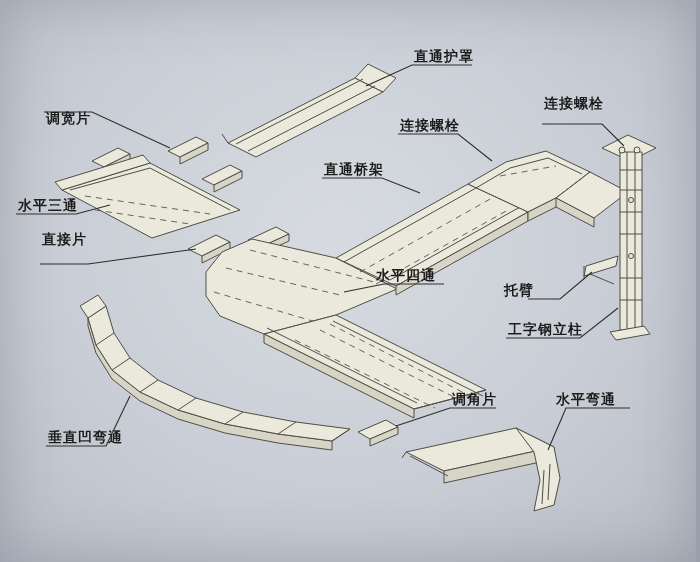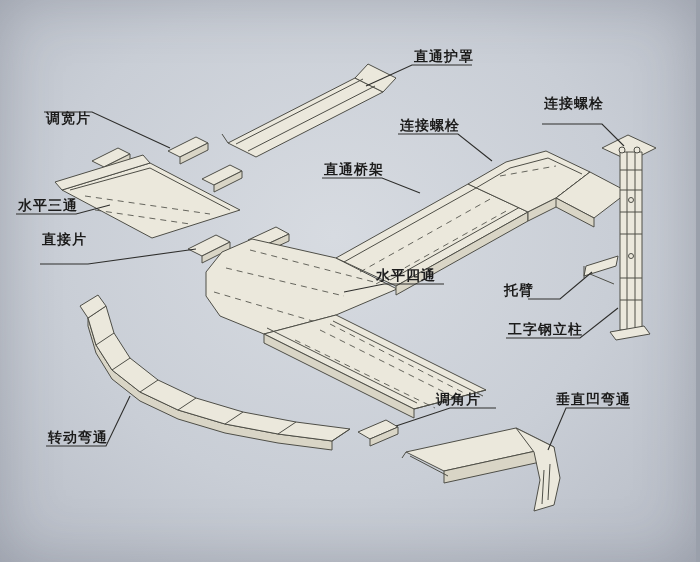--- a/index.html
+++ b/index.html
@@ -184,17 +184,17 @@
   <div class="lbl" style="left:414px;top:49px">直通护罩</div>
   <div class="lbl" style="left:46px;top:111px">调宽片</div>
   <div class="lbl" style="left:400px;top:118px">连接螺栓</div>
   <div class="lbl" style="left:544px;top:96px">连接螺栓</div>
   <div class="lbl" style="left:324px;top:162px">直通桥架</div>
   <div class="lbl" style="left:18px;top:198px">水平三通</div>
   <div class="lbl" style="left:42px;top:232px">直接片</div>
   <div class="lbl" style="left:376px;top:268px">水平四通</div>
   <div class="lbl" style="left:504px;top:283px">托臂</div>
   <div class="lbl" style="left:508px;top:322px">工字钢立柱</div>
-  <div class="lbl" style="left:436px;top:392px">调角片</div>
-  <div class="lbl" style="left:556px;top:392px">垂直凹弯通</div>
-  <div class="lbl" style="left:48px;top:430px">转动弯通</div>
+  <div class="lbl" style="left:452px;top:392px">调角片</div>
+  <div class="lbl" style="left:556px;top:392px">水平弯通</div>
+  <div class="lbl" style="left:48px;top:430px">垂直凹弯通</div>
 
 </div>
 
 </body></html>

